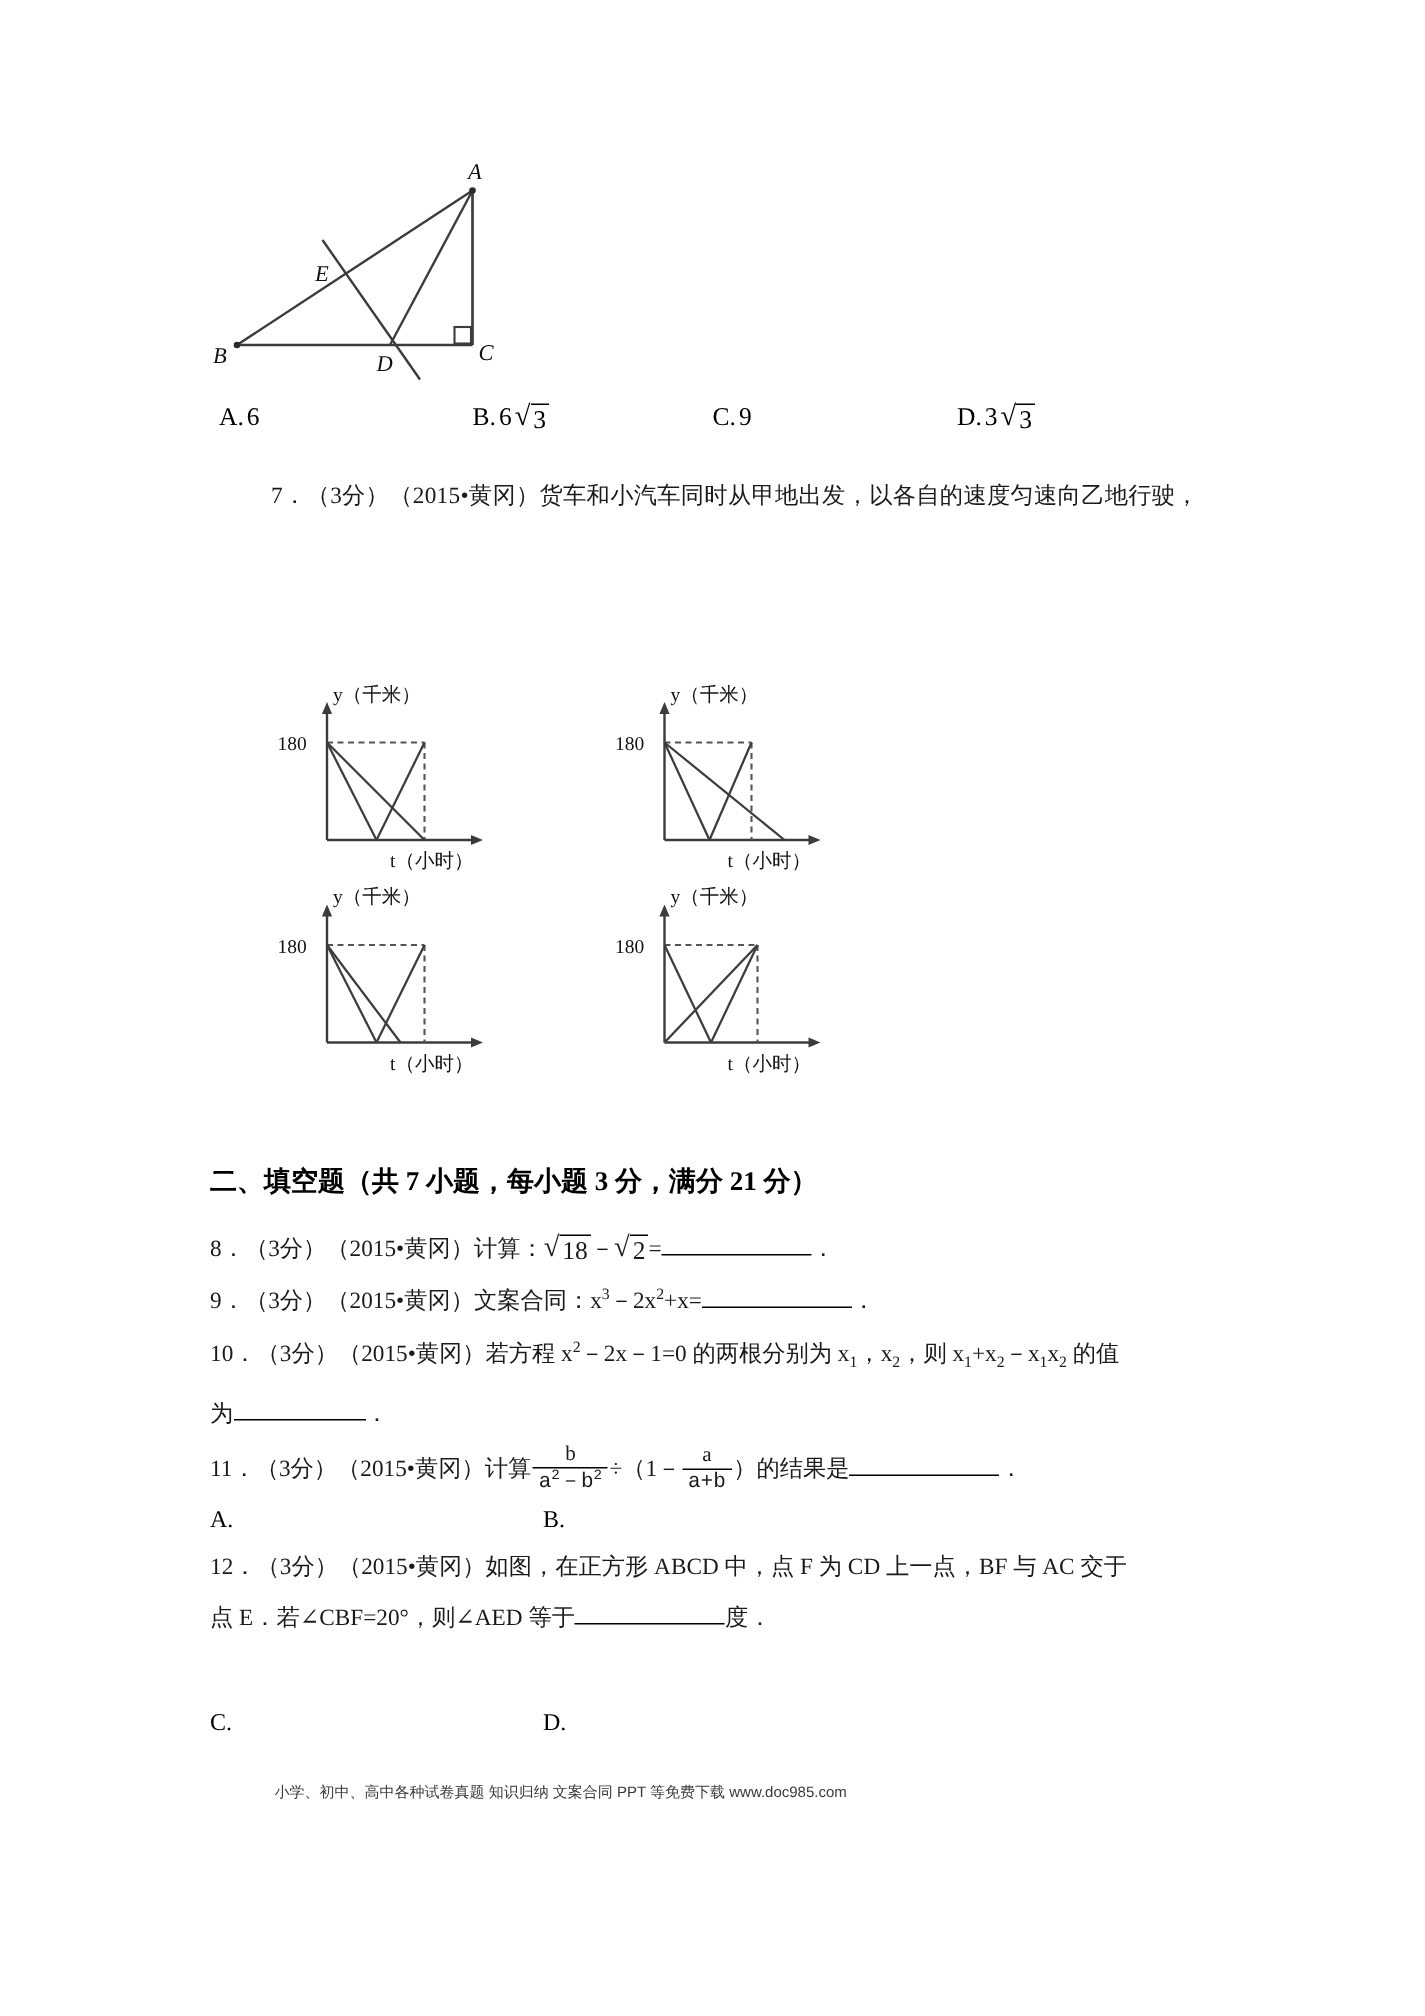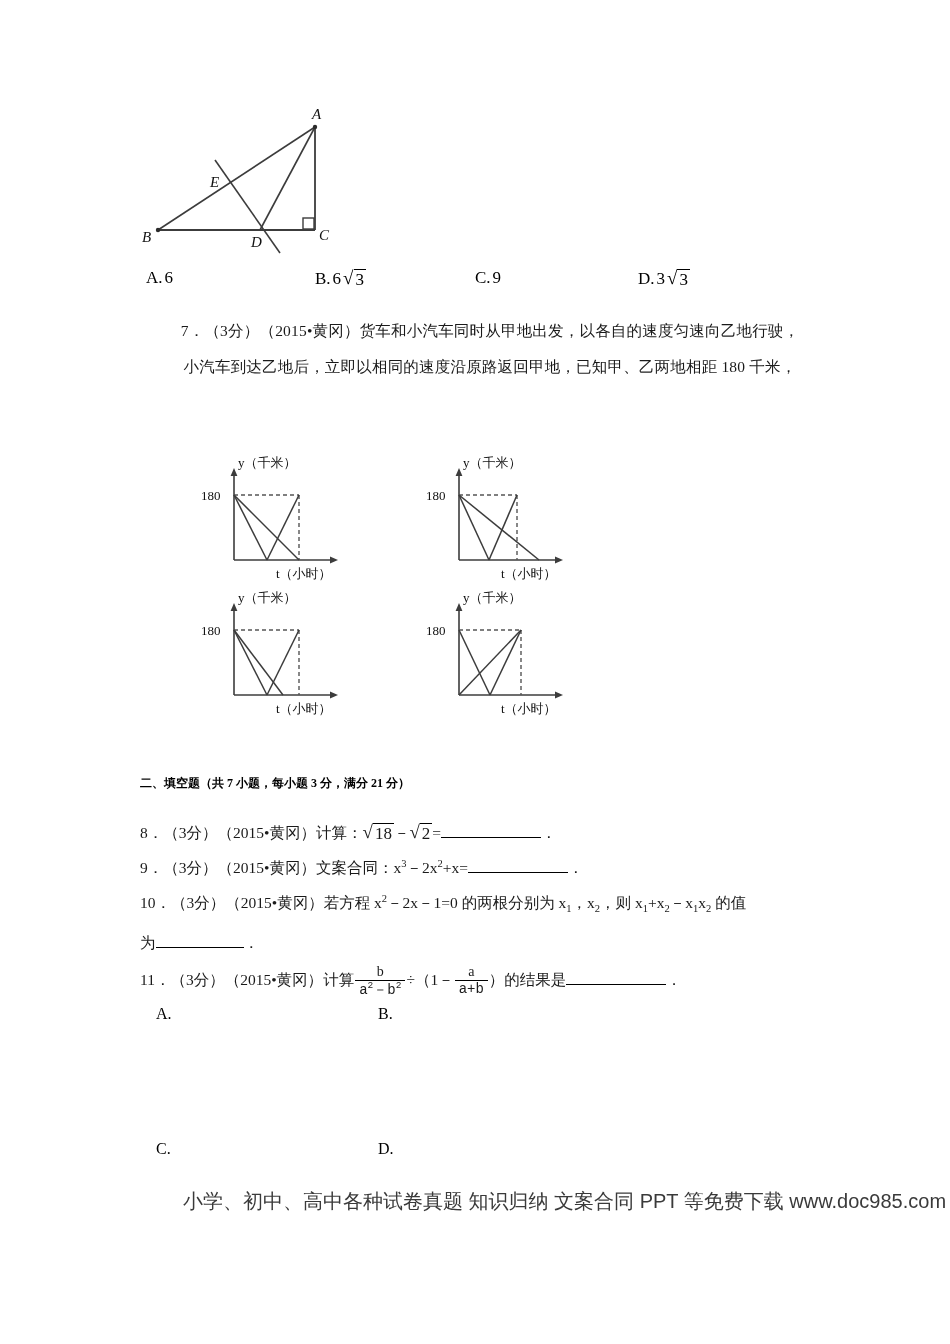--- a/index.html
+++ b/index.html
@@ -78,21 +78,21 @@
     color: #1a1a1a;
     letter-spacing: 0.2px;
     text-align: center;
   }
   #q7 { left: 140px; top: 313px; width: 700px; }
   .q7line { white-space: nowrap; }
 
   
   #graph-area {
     position: absolute;
-    left: 156px;
+    left: 140px;
     top: 450px;
     width: 700px;
     height: 290px;
   }
   .graph-cell {
     position: absolute;
     width: 250px;
     height: 145px;
   }
   .gc-a { left: 10px;  top: 0px; }
@@ -108,21 +108,21 @@
   .gl-a { left: 0px;   top: 555px; }
   .gl-b { left: 222px; top: 555px; }
   .gl-c { left: 0px;   top: 690px; }
   .gl-d { left: 222px; top: 690px; }
 
   
   #sec2 {
     position: absolute;
     left: 140px;
     top: 775px;
-    font-size: 12px;
+    font-size: 18px;
     font-weight: bold;
     white-space: nowrap;
   }
 
   
   .fillq {
     position: absolute;
     left: 140px;
     font-size: 15.5px;
     line-height: 34px;
@@ -165,21 +165,21 @@
   .frac .den {
     padding: 0 4px;
     font-family: Liberation Mono, monospace;
   }
 
   
   #footer {
     position: absolute;
     left: 183px;
     top: 1188px;
-    font-size: 20px;
+    font-size: 10px;
     color: #3a3a3a;
     font-family: "Liberation Sans", sans-serif;
     white-space: nowrap;
   }
 </style>
 </head>
 <body>
 
 <div class="page">
 
@@ -227,21 +227,20 @@
       <span>3</span>
       <span class="radical">
         <span class="sign">√</span>
         <span class="radicand">3</span>
       </span>
     </div>
   </div>
 
   <div class="qtext" id="q7">
     <div class="q7line">7．（3分）（2015•黄冈）货车和小汽车同时从甲地出发，以各自的速度匀速向乙地行驶，</div>
-    <div class="q7line">小汽车到达乙地后，立即以相同的速度沿原路返回甲地，已知甲、乙两地相距 180 千米，</div>
   </div>
 
   <div id="graph-area">
 
     <svg class="graph-cell gc-a" viewBox="0 0 250 145">
       <text x="72" y="17" font-family="Liberation Serif, serif" font-size="13" fill="#111">y（千米）</text>
       <line x1="68" y1="24" x2="68" y2="110" stroke="#3c3c3c" stroke-width="1.6"></line>
       <polygon points="68,18 64.6,26 71.4,26" fill="#3c3c3c"></polygon>
       <line x1="68" y1="110" x2="165" y2="110" stroke="#3c3c3c" stroke-width="1.6"></line>
       <polygon points="172,110 164,106.6 164,113.4" fill="#3c3c3c"></polygon>
@@ -341,16 +340,24 @@
   <div class="fillq" id="q11">
     <span>11．</span><span>（3分）</span><span>（2015•黄冈）</span><span>计算</span><span class="frac">
         <span class="num">b</span>
         <span class="den"><span>a</span><sup>2</sup><span>－b</span><sup>2</sup></span>
       </span><span>÷</span><span>（1－</span><span class="frac">
         <span class="num">a</span>
         <span class="den">a+b</span>
       </span><span>）</span><span>的结果是</span><span class="blank blank-lg"></span><span>．</span>
   </div>
 
+  <div class="fillq" id="q12">
+    <div>
+      <span>12．</span><span>（3分）</span><span>（2015•黄冈）</span><span>如图，在正方形 ABCD 中，点 F 为 CD 上一点，BF 与 AC 交于</span>
+    </div>
+    <div>
+      <span>点 E．若∠CBF=20°，则∠AED 等于</span><span class="blank blank-lg"></span><span>度．</span>
+    </div>
+  </div>
 
   <div id="footer">小学、初中、高中各种试卷真题 知识归纳 文案合同 PPT 等免费下载  www.doc985.com</div>
 
 </div>
 
 </body></html>

